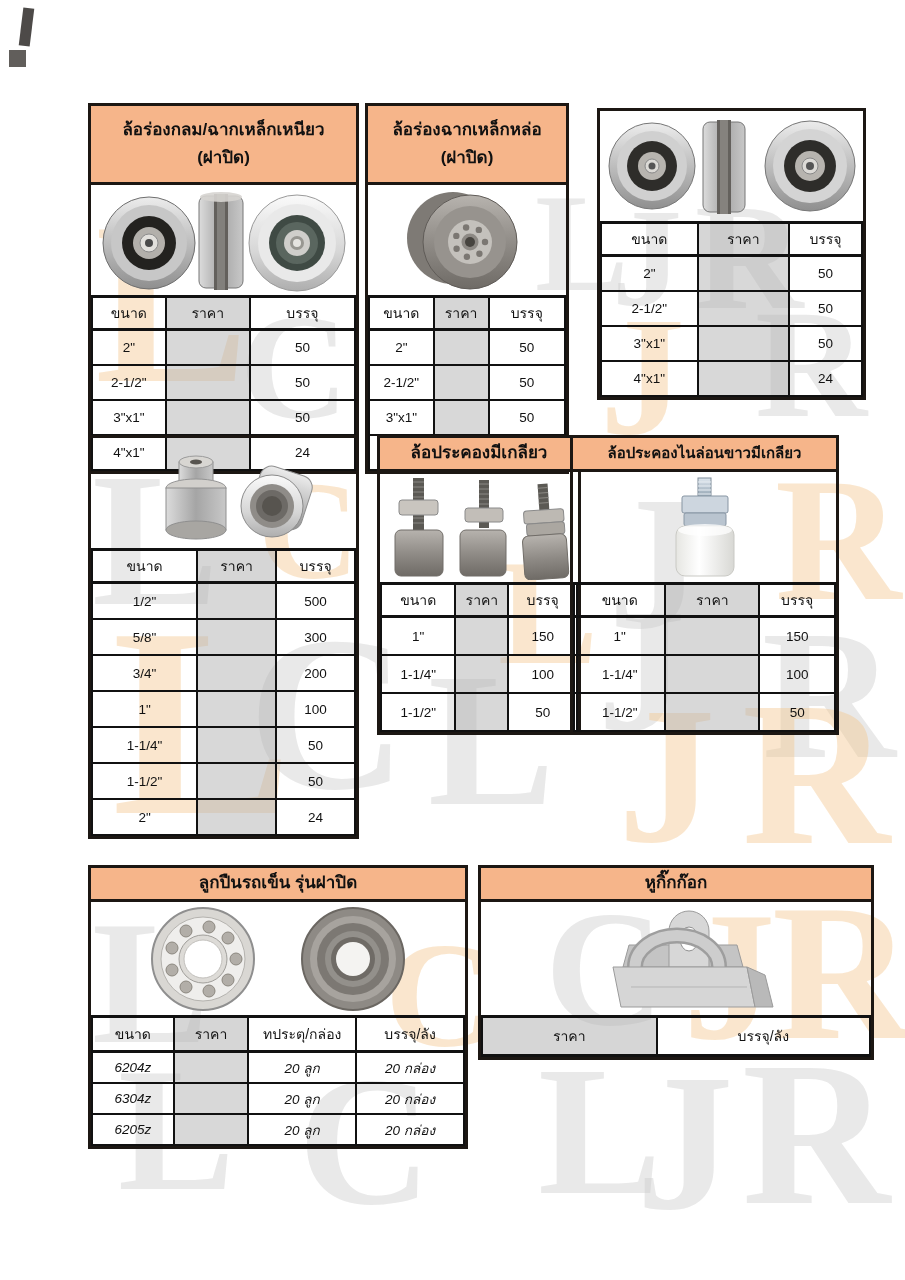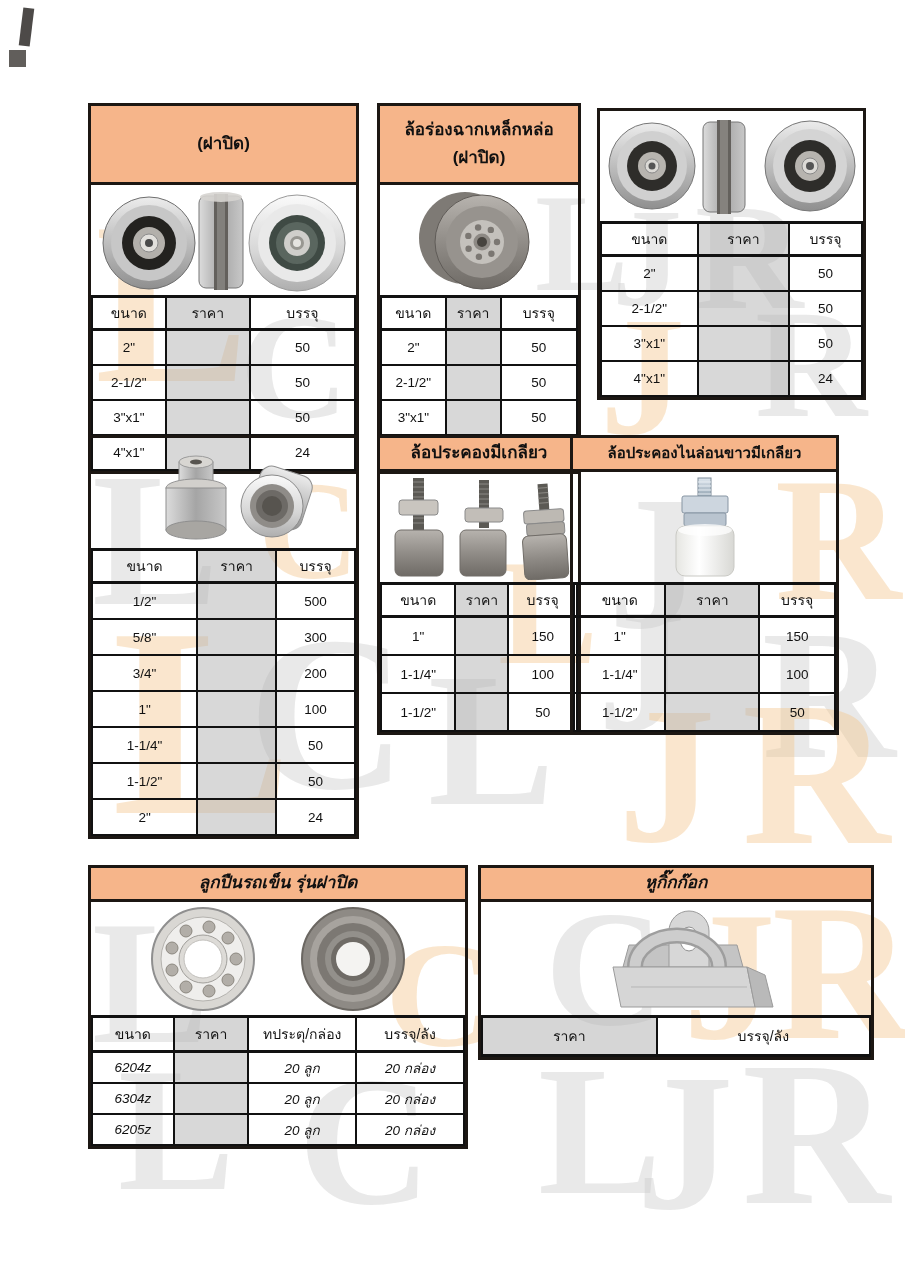--- a/index.html
+++ b/index.html
@@ -26,21 +26,21 @@
   .pch{background:rgba(180,180,180,.55);}
   .pcc{background:rgba(178,178,178,.5);}
   
   #s0 th,#s1 th,#s2 th{height:30px;} #s0 td,#s1 td,#s2 td{height:33px;}
   #s0 .sec-header,#s1 .sec-header{height:76px;} #s2 .sec-header{height:71px;}
   #s0 .photo,#s1 .photo,#s2 .photo{height:110px;}
   #s3 .sec-header,#s4 .sec-header,#s5 .sec-header{height:31px;}
   #s3 .photo,#s4 .photo,#s5 .photo{height:110px;}
   #s3 th,#s4 th,#s5 th{height:30px;}
   #s3 td{height:34px;} #s4 td,#s5 td{height:36px;}
-  #s6 .sec-header,#s7 .sec-header{height:31px;font-style:italic;}
+  #s6 .sec-header,#s7 .sec-header{height:31px;}
   #s6 .photo,#s7 .photo{height:113px;}
   #s6 th{height:32px;} #s6 td{height:29px;font-style:italic;}
   #s7 th{height:36px;} #s7 td{height:43px;}
 </style>
 </head>
 <body>
 
 <div id="canvas">
 
   <svg width="0" height="0" style="position:absolute" aria-hidden="true">
@@ -107,20 +107,21 @@
       <div class="wm" style="left: 298px; top: 1058px; font-size: 185px; color: rgb(203, 203, 203);">C</div>
       <div class="wm" style="left: 538px; top: 1048px; font-size: 185px; color: rgb(203, 203, 203);">L</div>
       <div class="wm" style="left: 636px; top: 1055px; font-size: 195px; color: rgb(203, 203, 203);">J</div>
       <div class="wm" style="left: 742px; top: 1042px; font-size: 205px; color: rgb(203, 203, 203);">R</div>
     </div>
   <div id="mark1" class="mark"></div>
   <div id="mark2" class="mark"></div>
 
   <div id="s0" class="section" style="left:88px;top:103px;width:265px;">
     <div class="sec-header">
+      <div>ล้อร่องกลม/ฉากเหล็กเหนียว</div>
       <div>(ฝาปิด)</div>
     </div>
     <div class="photo">
       <svg width="250" height="104" viewBox="0 0 250 104">
         <circle cx="50" cy="55" r="46" fill="url(#gMetal)" stroke="#6e6e6e"></circle>
         <circle cx="50" cy="55" r="38" fill="#c7c7c7"></circle>
         <circle cx="50" cy="55" r="27" fill="#23221f"></circle>
         <circle cx="50" cy="55" r="16" fill="#b3b0ab"></circle>
         <circle cx="50" cy="55" r="9" fill="#e2e0dc" stroke="#8c8c8c"></circle>
         <circle cx="50" cy="55" r="4" fill="#4a4a4a"></circle>
@@ -166,21 +167,21 @@
           </tr>
       <tr>
             <td>4"x1"</td>
             <td class="pcc"></td>
             <td>24</td>
           </tr>
     </tbody>
       </table>
   </div>
 
-  <div id="s1" class="section" style="left:377px;top:103px;width:198px;">
+  <div id="s1" class="section" style="left:365px;top:103px;width:198px;">
     <div class="sec-header">
       <div>ล้อร่องฉากเหล็กหล่อ</div>
       <div>(ฝาปิด)</div>
     </div>
     <div class="photo">
       <svg width="185" height="104" viewBox="0 0 185 104">
         <circle cx="78" cy="50" r="46" fill="#7e7a75"></circle>
         <circle cx="95" cy="54" r="47" fill="url(#gDark)" stroke="#5f5b57"></circle>
         <circle cx="95" cy="54" r="36" fill="#97938e"></circle>
         <circle cx="95" cy="54" r="22" fill="#c4c1bc"></circle>

